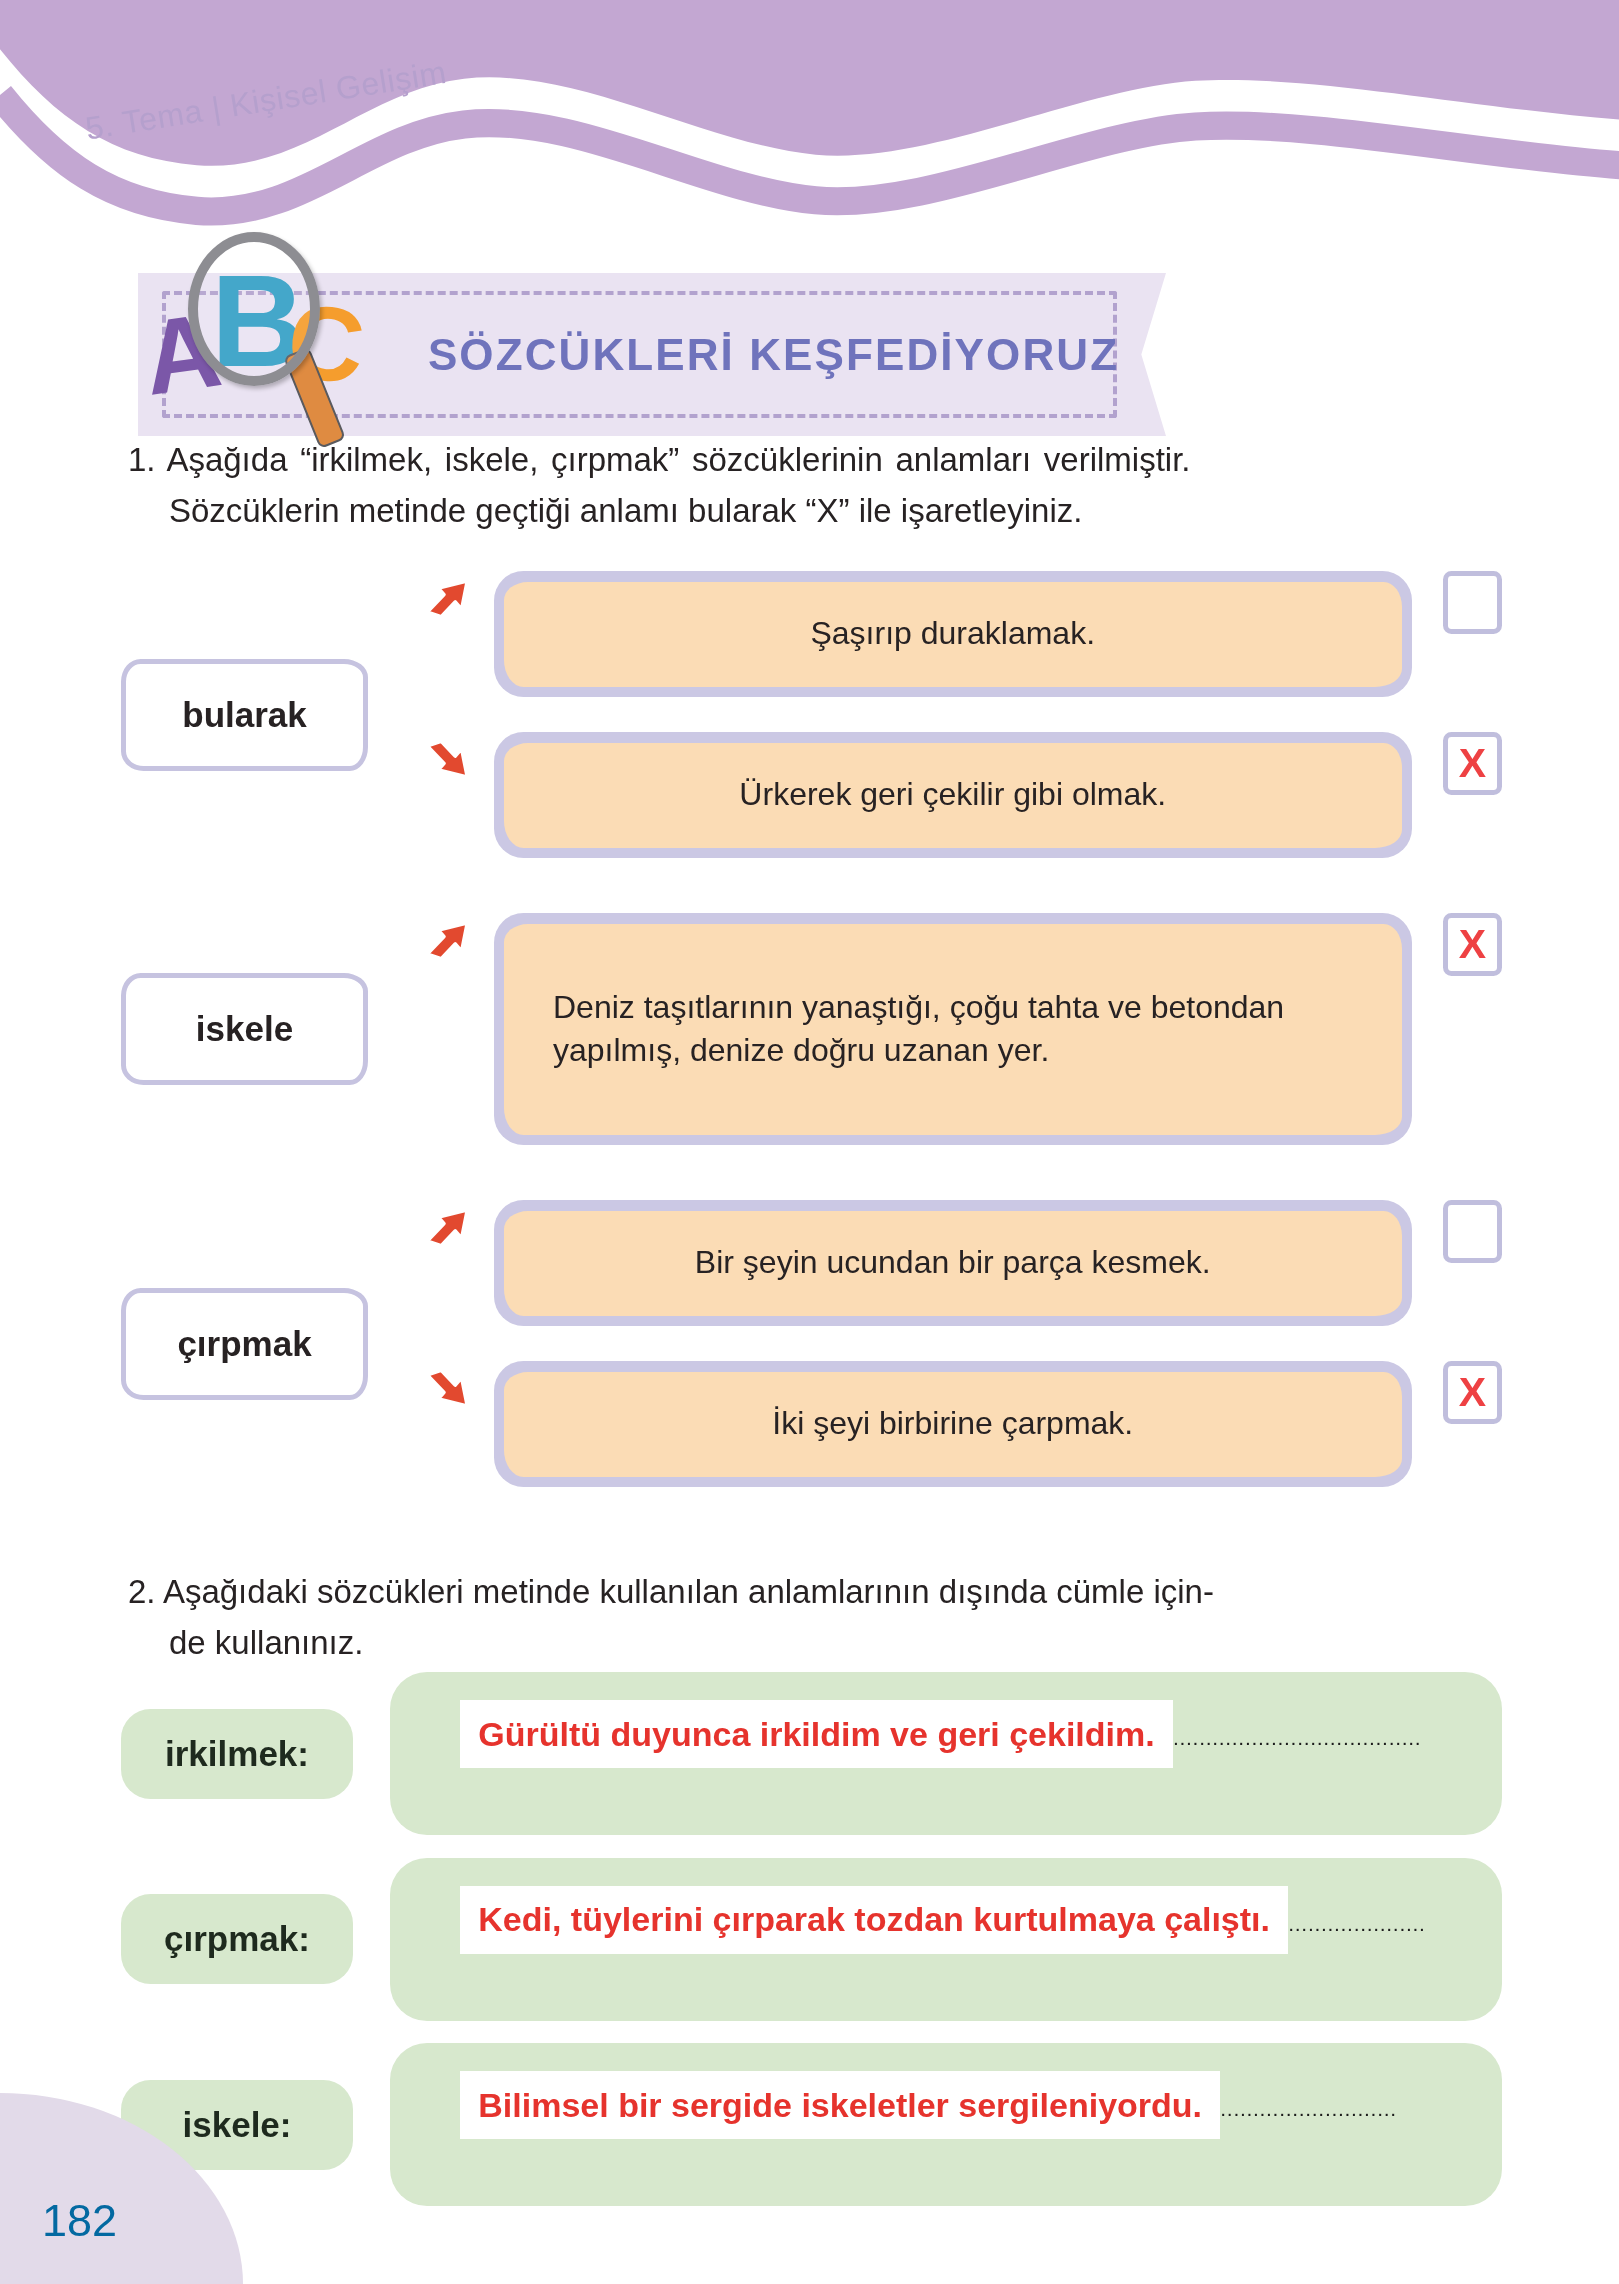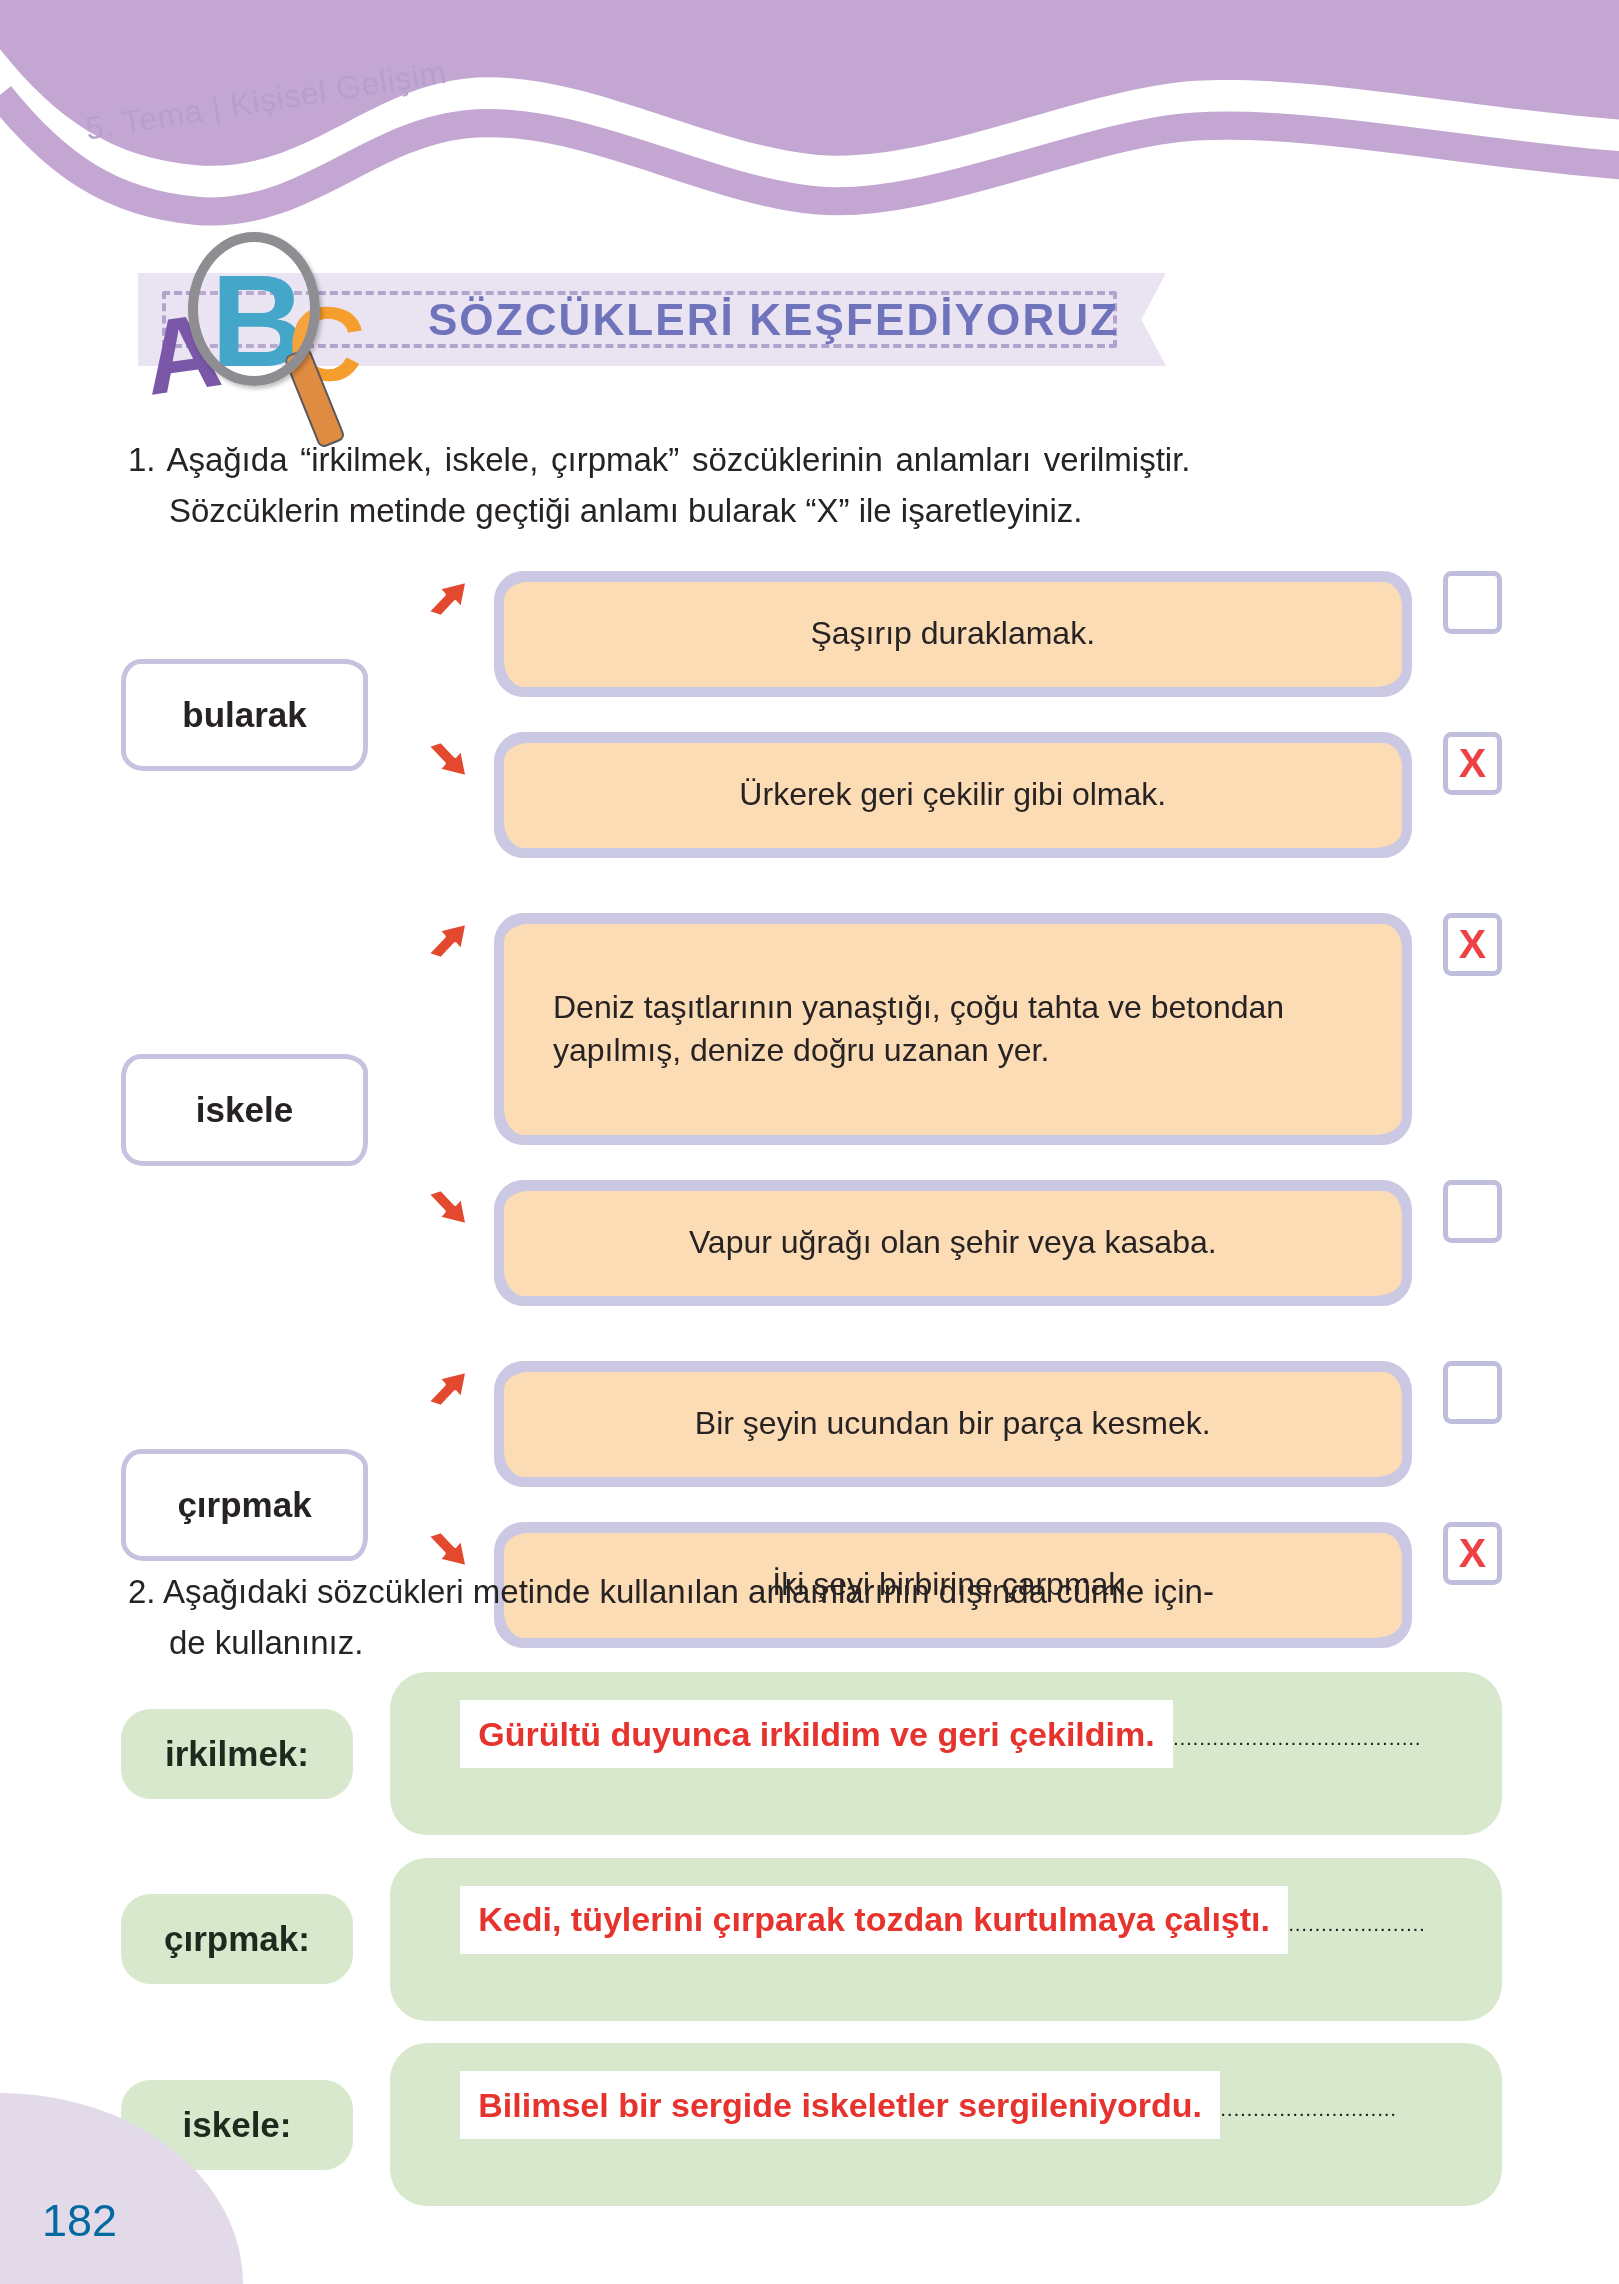--- a/index.html
+++ b/index.html
@@ -9,21 +9,21 @@
   }
   
   .header-wave{position:absolute;top:0;left:0;width:1620px;height:239px;}
   .theme-label{
     position:absolute;left:83px;top:111px;width:492px;
     transform:rotate(-9deg);transform-origin:left top;
     color:#b5a0cd;font-size:32px;letter-spacing:0.7px;
   }
   
   .banner{
-    position:absolute;left:138px;top:273px;width:1028px;height:93px;
+    position:absolute;left:138px;top:273px;width:1028px;height:163px;
     background:#eae3f2;
     -webkit-clip-path:polygon(0 0,100% 0,97.6% 50%,100% 100%,0 100%);
     clip-path:polygon(0 0,100% 0,97.6% 50%,100% 100%,0 100%);
   }
   .banner-dash{
     position:absolute;left:24px;right:49px;top:18.3px;bottom:18.3px;
     border:4.9px dashed #b2a2ce;border-radius:2.8px;
   }
   .banner-title{
     position:absolute;left:320px;top:0;height:100%;right:77px;
@@ -169,29 +169,20 @@
       <div class="meaning-col">
         <div class="meaning-row">
           <svg class="arrow" viewBox="0 0 70 70">
               <path d="M6 52 L27 30 L20 22 L56 13 L49 48 L41 39 L23 58 Z" fill="#e2492f" stroke="#ffffff" stroke-width="4" stroke-linejoin="round"></path>
             </svg>
           <div class="meaning-outer">
               <div class="meaning-inner multiline">Deniz taşıtlarının yanaştığı, çoğu tahta ve betondan yapılmış, denize doğru uzanan yer.</div>
             </div>
           <div class="checkbox">X</div>
         </div>
-        <div class="meaning-row">
-          <svg class="arrow" viewBox="0 0 70 70" style="transform:scaleY(-1)">
-              <path d="M6 52 L27 30 L20 22 L56 13 L49 48 L41 39 L23 58 Z" fill="#e2492f" stroke="#ffffff" stroke-width="4" stroke-linejoin="round"></path>
-            </svg>
-          <div class="meaning-outer">
-              <div class="meaning-inner">Vapur uğrağı olan şehir veya kasaba.</div>
-            </div>
-          <div class="checkbox"></div>
-        </div>
       </div>
     </div>
 
     <div class="match-group">
       <div class="word-cell">
         <div class="word-box">çırpmak</div>
       </div>
       <div class="meaning-col">
         <div class="meaning-row">
           <svg class="arrow" viewBox="0 0 70 70">

